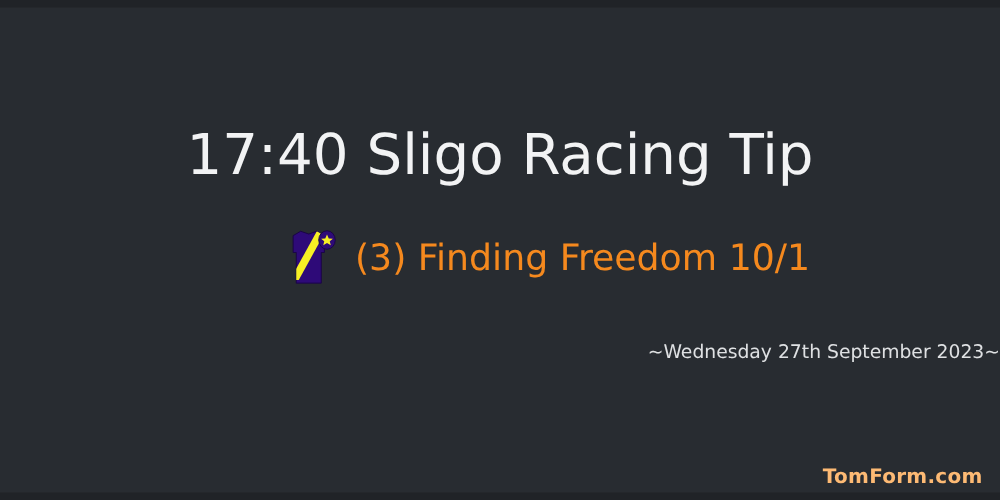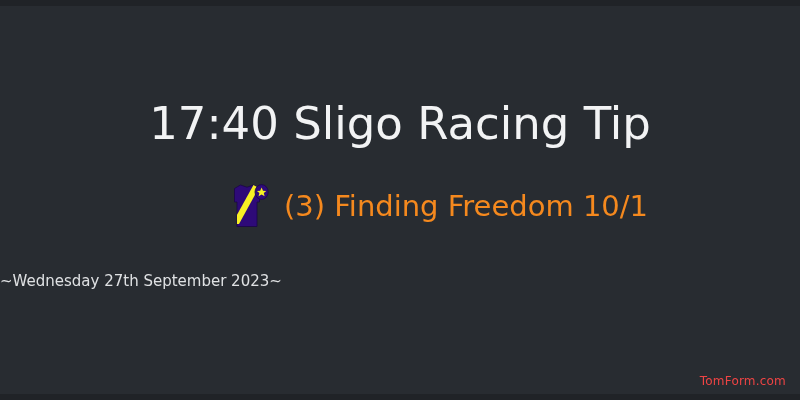--- a/index.html
+++ b/index.html
@@ -85,36 +85,36 @@
     line-height: 40px;
     white-space: nowrap;
   }
 
   
   .race-date {
     position: absolute;
     left: 0;
     top: 270px;
     width: 800px;
-    text-align: left;
+    text-align: right;
     color: #dfe1e3;
     font-size: 15px;
     font-weight: 400;
     line-height: 22px;
     white-space: nowrap;
   }
 
   
   .watermark {
     position: absolute;
     right: 14px;
     bottom: 10px;
-    color: #ef4444;
-    font-size: 12px;
-    font-weight: 400;
+    color: #fdba74;
+    font-size: 16px;
+    font-weight: 700;
     line-height: 18px;
     letter-spacing: 0.2px;
     white-space: nowrap;
   }
 </style>
 </head>
 <body>
 
 <div class="tip-card">
 

